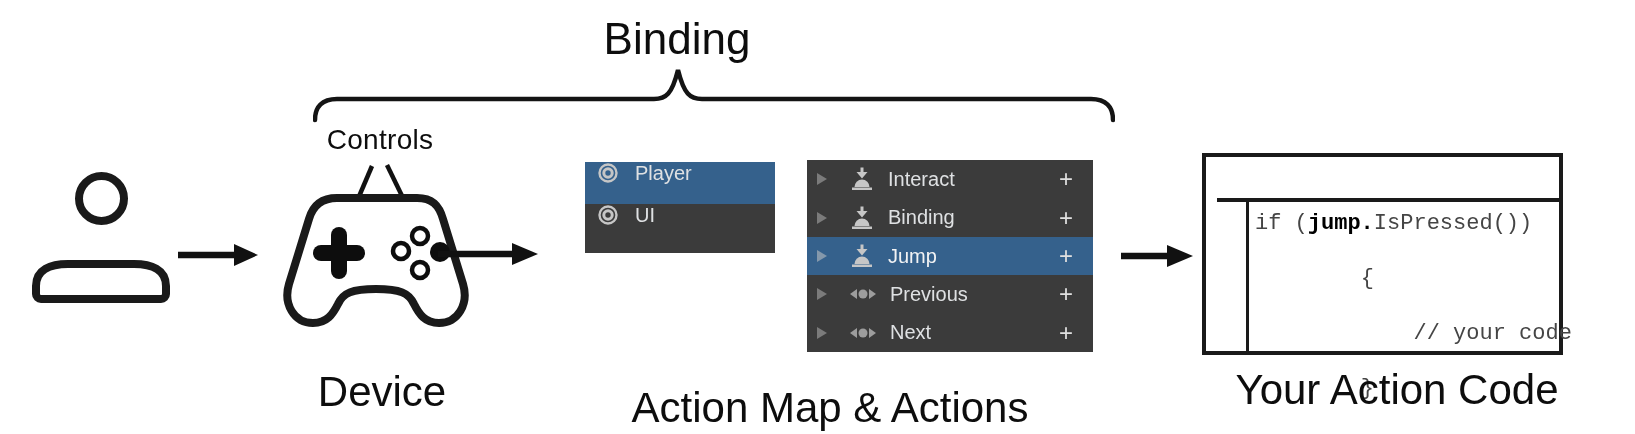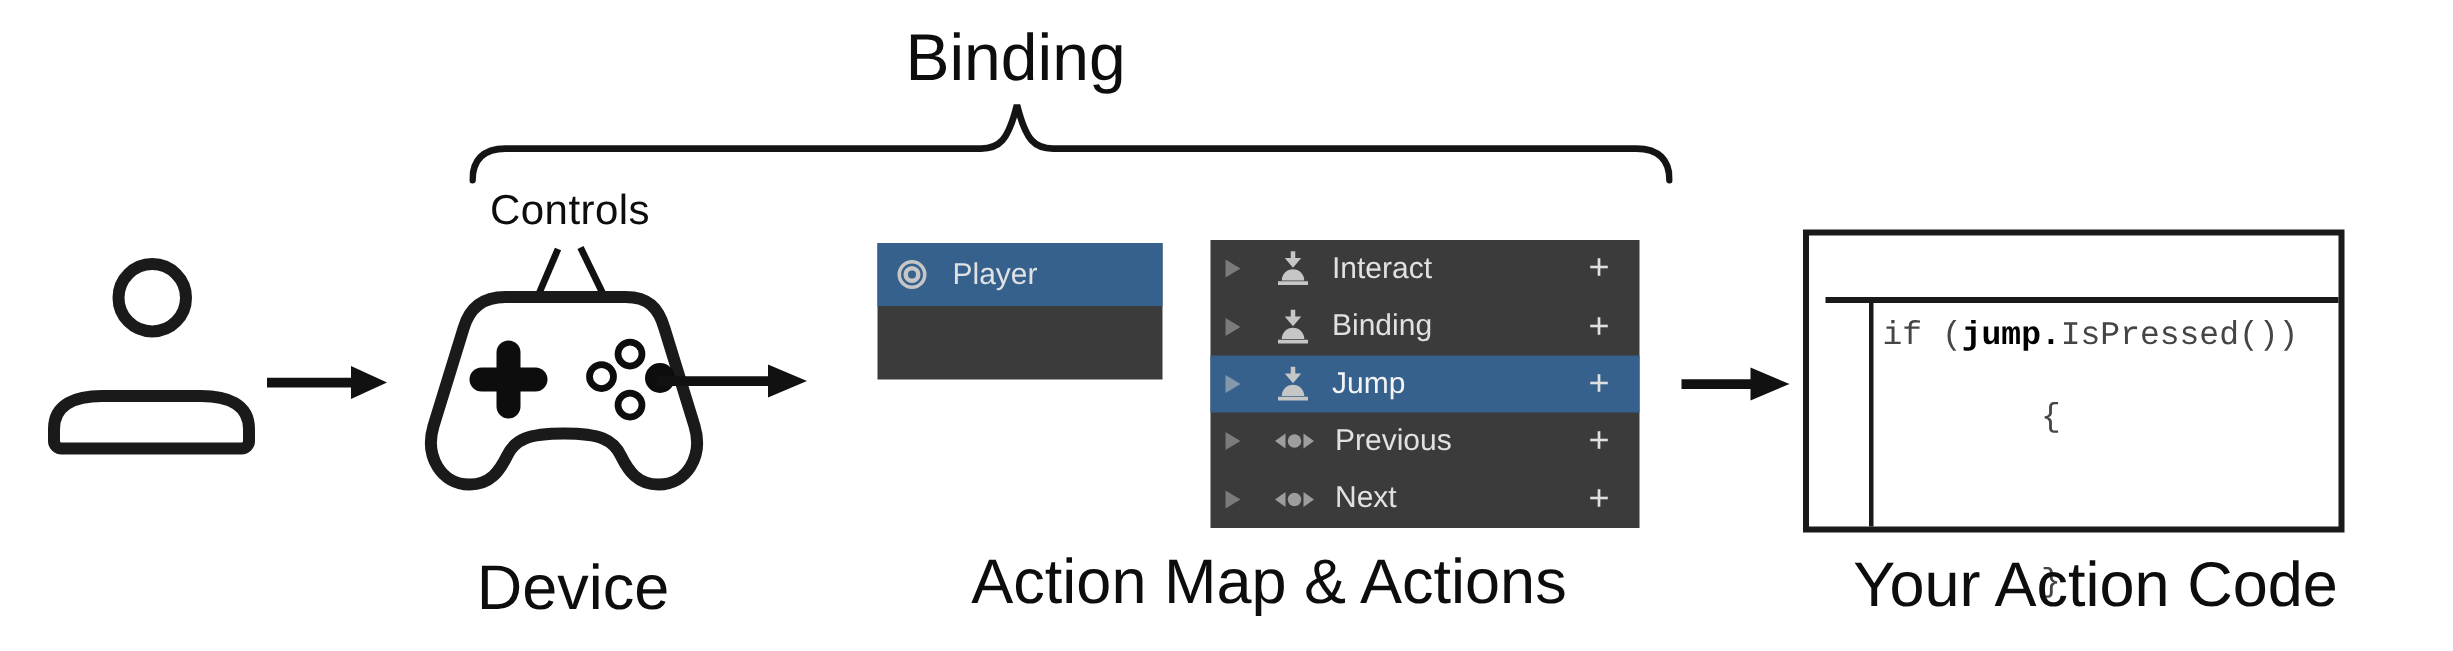--- a/index.html
+++ b/index.html
@@ -25,21 +25,21 @@
   }
   .controls-label{
     font-size:28px;font-weight:400;color:#0d0d0d;white-space:nowrap;
     transform:translateX(-50%);letter-spacing:.3px;
   }
   
   .maps-panel{
     left:585px;top:162px;width:190px;height:91px;background:var(--panel-dark);
   }
   .maps-row{
-    height:42px;display:flex;align-items:center;padding-left:12px;box-sizing:border-box;
+    height:42px;display:flex;align-items:flex-start;padding-left:12px;box-sizing:border-box;
   }
   .maps-row.selected{background:var(--sel-blue);}
   .maps-row .label{
     margin-left:16px;font-size:20px;color:var(--panel-text);white-space:nowrap;
   }
   .actions-panel{
     left:807px;top:160px;width:286px;height:192px;background:var(--panel-dark);
     display:flex;flex-direction:column;
   }
   .action-row{
@@ -128,20 +128,27 @@
   </svg>
 
   <div class="abs maps-panel">
     <div class="maps-row selected">
       <svg width="22" height="22" viewBox="0 0 22 22">
         <circle cx="11" cy="11" r="8.5" fill="none" stroke="#C6C6C6" stroke-width="2.4"></circle>
         <circle cx="11" cy="11" r="4.2" fill="none" stroke="#C6C6C6" stroke-width="3"></circle>
       </svg>
       <span class="label">Player</span>
     </div>
+    <div class="maps-row">
+      <svg width="22" height="22" viewBox="0 0 22 22">
+        <circle cx="11" cy="11" r="8.5" fill="none" stroke="#C6C6C6" stroke-width="2.4"></circle>
+        <circle cx="11" cy="11" r="4.2" fill="none" stroke="#C6C6C6" stroke-width="3"></circle>
+      </svg>
+      <span class="label">UI</span>
+    </div>
   </div>
 
   <div class="abs actions-panel">
 
     <div class="action-row">
       <svg width="12" height="14" viewBox="0 0 12 14">
         <polygon points="1,1 11,7 1,13" fill="#7B7B7B"></polygon>
         </svg>
       <span class="icon-slot">
           <svg width="24" height="24" viewBox="0 0 24 24">
@@ -222,23 +229,23 @@
     <line x1="2" y1="14" x2="50" y2="14" stroke="#111" stroke-width="6.5"></line>
     <polygon points="48,3 74,14 48,25" fill="#111"></polygon>
   </svg>
 
   <div class="abs code-window">
     <div class="code-titlebar"></div>
     <div class="code-body">
       <div class="code-gutter"></div>
       <div class="code-text"><span><span>if (</span><b>jump.</b><span>IsPressed())</span></span><br>
         <span>{</span><br>
-        <br>
+        <span>    // your code</span><br>
         <span>}</span>
       </div>
     </div>
   </div>
 
   <div class="abs big-caption" style="left:382px;top:368px;">Device</div>
-  <div class="abs big-caption" style="left:830px;top:364px;margin-left:16px;">Action Map &amp; Actions</div>
+  <div class="abs big-caption" style="left:830px;top:384px;">Action Map &amp; Actions</div>
   <div class="abs big-caption" style="left:1397px;top:366px;">Your Action Code</div>
 
 </div>
 
 </body></html>

